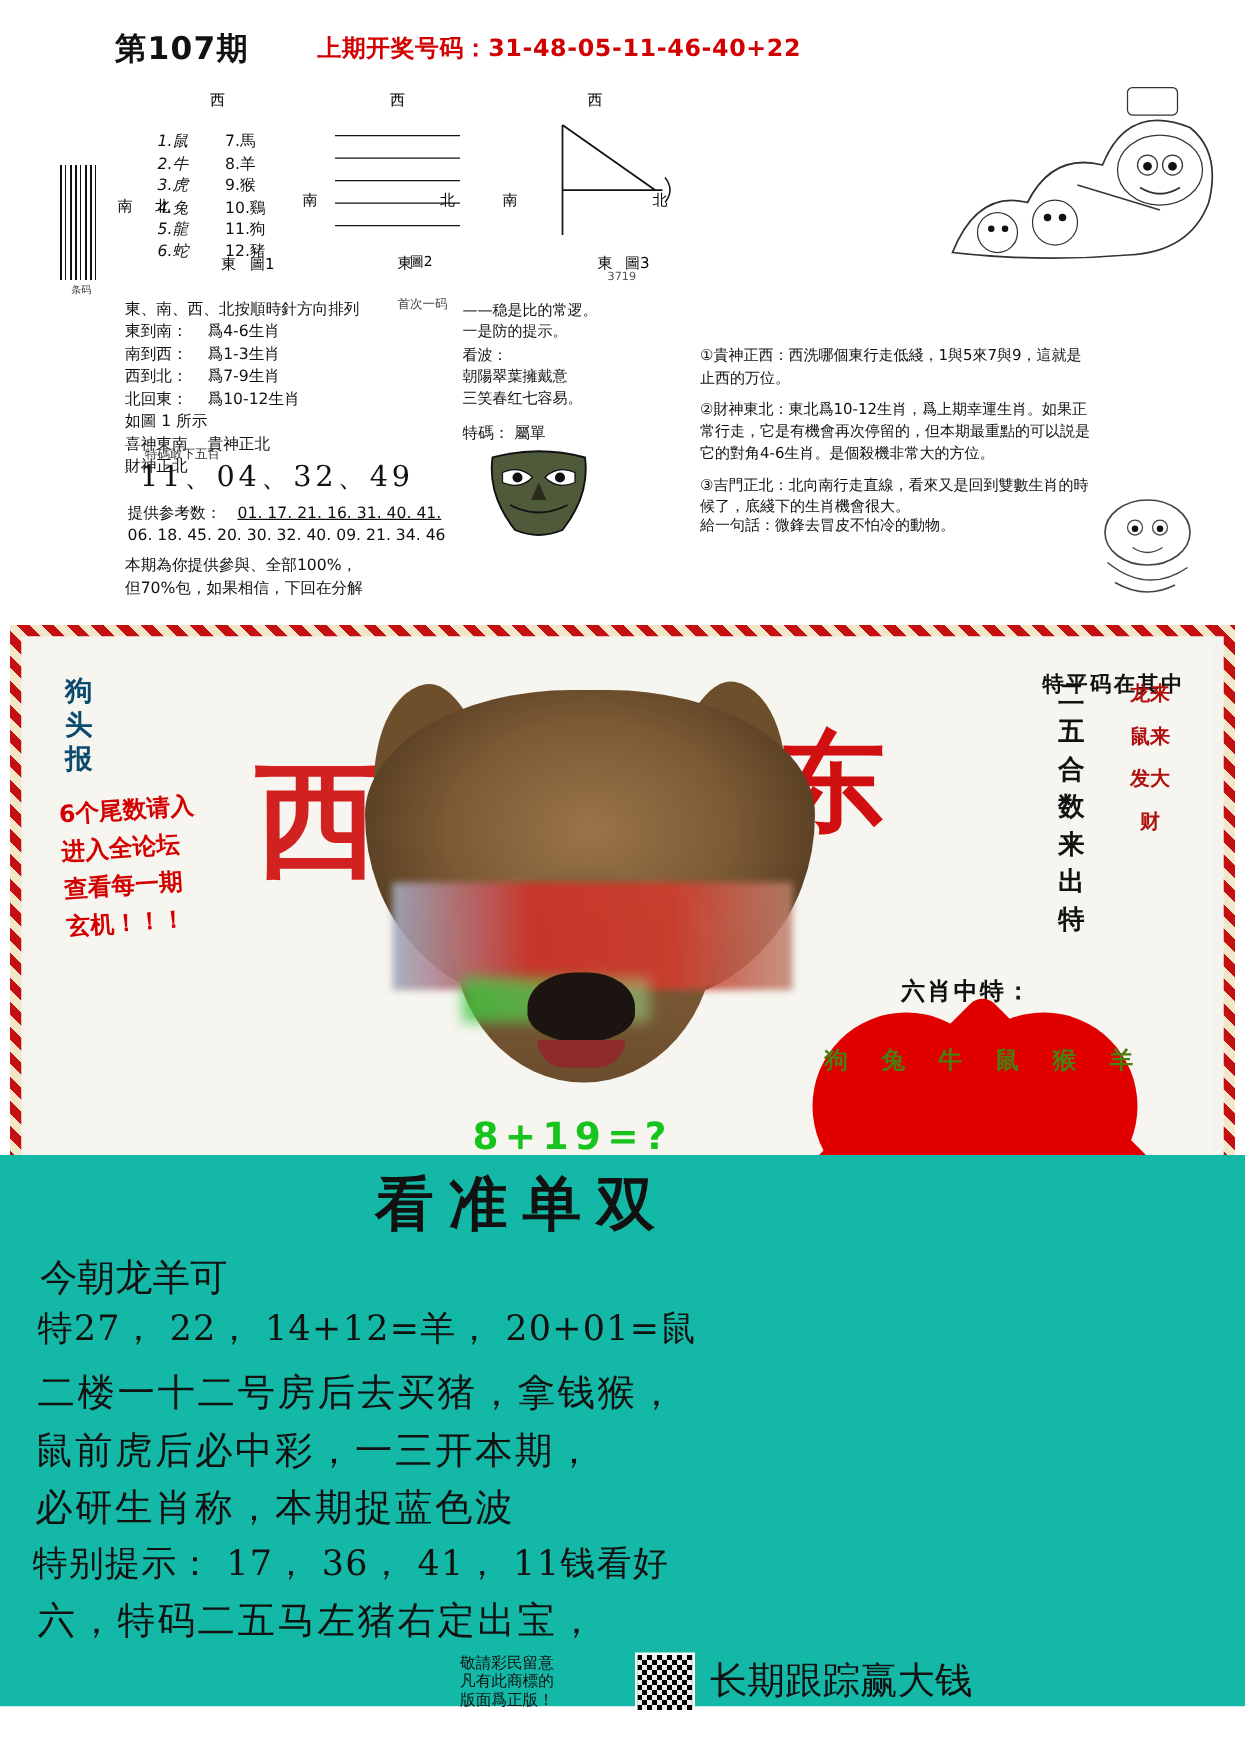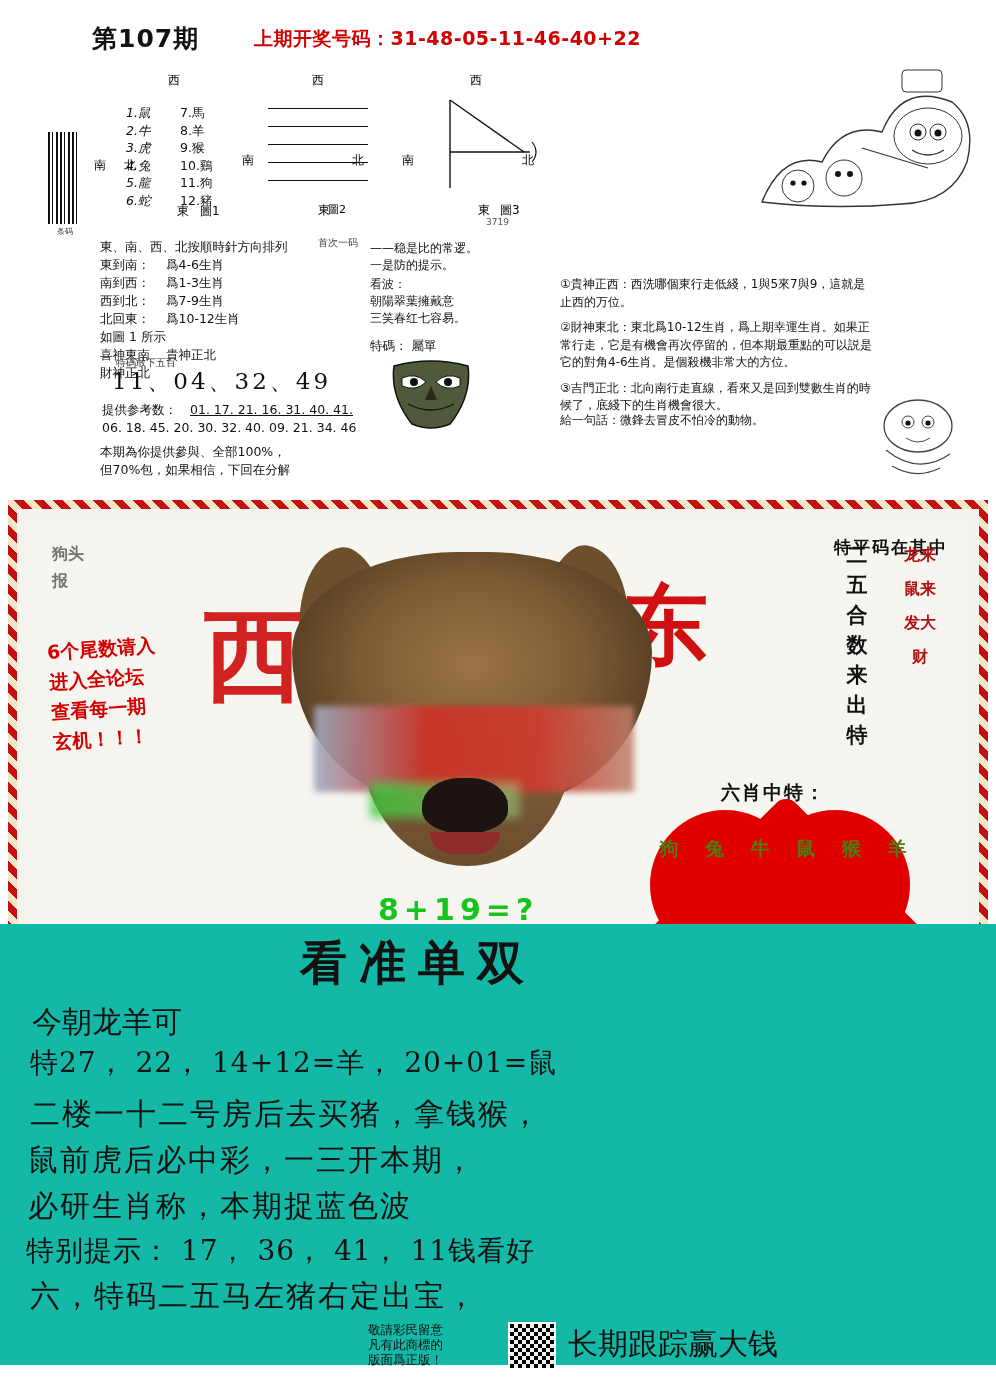--- a/index.html
+++ b/index.html
@@ -79,21 +79,21 @@
 
   
   #poster{left:8px;top:500px;width:980px;height:450px;
     border:9px solid transparent;
     background:
       linear-gradient(#f4f3ee,#f4f3ee) padding-box,
       repeating-linear-gradient(45deg,#c41010 0 7px,#f2e6c8 7px 14px) border-box;
     box-sizing:border-box;
   }
   #poster-inner{position:absolute;inset:9px;background:#f6f5f0;overflow:hidden;}
-  #poster-title{left:26px;top:22px;font-size:16px;font-weight:bold;color:#737373;line-height:27px;width:40px;}
+  #poster-title{left:26px;top:22px;font-size:22px;font-weight:bold;color:#0c4a6e;line-height:27px;width:40px;}
   #poster-topright{right:22px;top:18px;font-size:17px;color:#111;font-weight:bold;letter-spacing:2px;}
   #poster-left-red{left:24px;top:112px;width:200px;font-size:19px;color:#d40000;font-weight:bold;line-height:30px;transform:rotate(-4deg);}
   #bigchar-xi{left:178px;top:72px;font-size:100px;color:#d01010;font-weight:bold;opacity:.92;font-family:"DejaVu Serif","Liberation Serif",serif;}
   #bigchar-bei{left:400px;top:28px;font-size:74px;color:#d01010;font-weight:bold;font-family:"DejaVu Serif","Liberation Serif",serif;}
   #bigchar-nan{left:392px;top:118px;font-size:78px;color:#d01010;font-weight:bold;font-family:"DejaVu Serif","Liberation Serif",serif;}
   #bigchar-dong{left:596px;top:50px;font-size:86px;color:#d01010;font-weight:bold;font-family:"DejaVu Serif","Liberation Serif",serif;}
   #bigchar-cross{left:508px;top:46px;font-size:78px;color:#d01010;font-weight:bold;}
 
   #dog-photo{left:248px;top:28px;width:400px;height:360px;}
   #dog-head{position:absolute;left:18px;top:6px;width:360px;height:250px;

